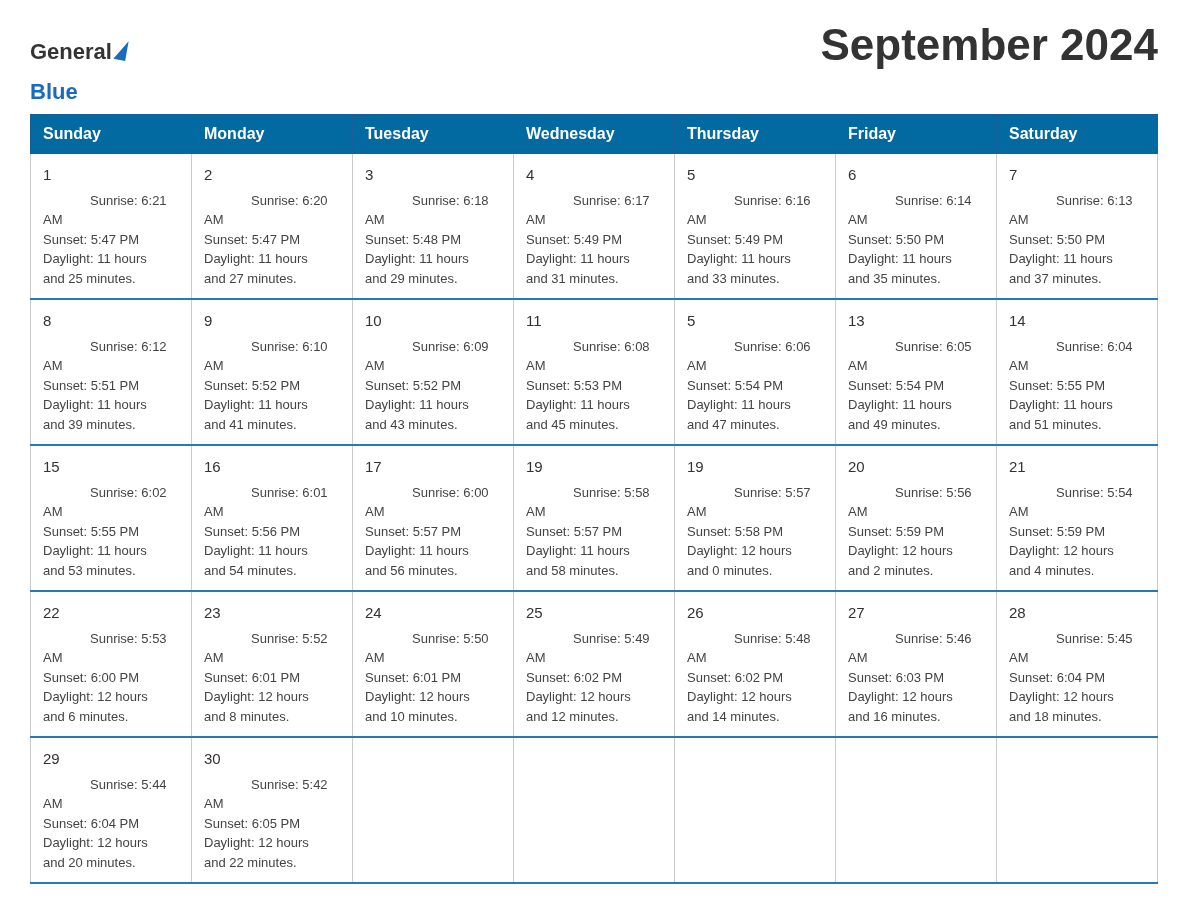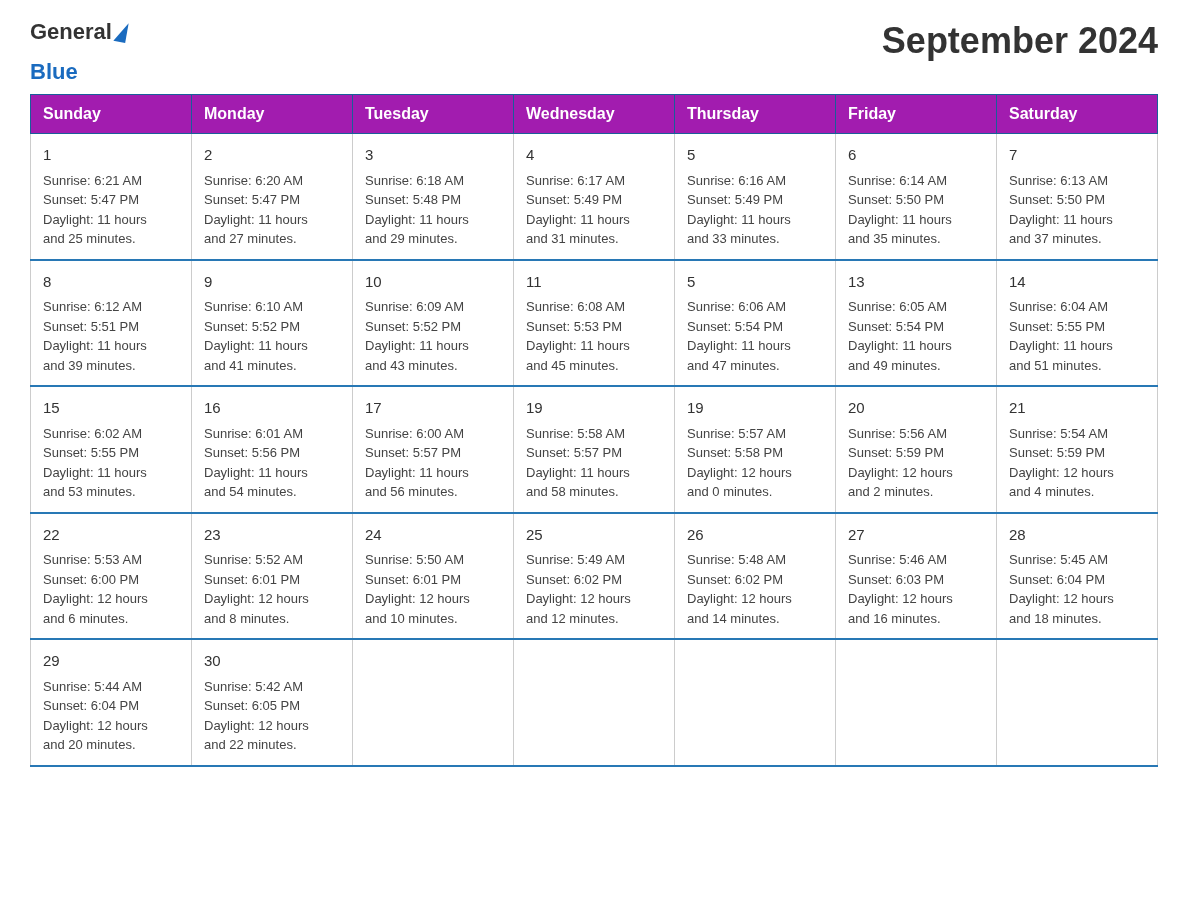--- a/index.html
+++ b/index.html
@@ -37,36 +37,36 @@
       border-right: 0px solid transparent;
       border-bottom: 20px solid #1a6bbf;
       display: inline-block;
       margin-left: 3px;
       transform: rotate(10deg);
     }
     .title-area {
       text-align: right;
     }
     .month-year {
-      font-size: 36px;
+      font-size: 44px;
       font-weight: bold;
       color: #333;
     }
     .location {
       font-size: 20px;
       color: #555;
       margin-top: 4px;
     }
     .calendar-table {
       width: 100%;
       border-collapse: collapse;
       margin-top: 10px;
     }
     .calendar-table thead th {
-      background-color: #a21caf;
+      background-color: #0369a1;
       color: #fff;
       padding: 10px 12px;
       text-align: left;
       font-size: 16px;
       border: 1px solid #1a5e99;
     }
     .calendar-table tbody td {
       vertical-align: top;
       padding: 10px 12px;
       border: 1px solid #ccc;
@@ -80,32 +80,33 @@
     }
     .day-number {
       font-size: 15px;
       font-weight: normal;
       margin-bottom: 4px;
       display: block;
     }
     .day-info {
       color: #444;
       font-size: 13px;
+      margin-left: 47px;
     }
     .empty-cell {
       background: #fff;
     }
   </style>
 </head>
 <body>
 
 <div class="header-section">
   <div class="logo-area">
     <div style="display:flex;flex-direction:column;line-height:1.1;">
-      <div style="display:flex;align-items:center;">
+      <div style="display:flex;margin-top:20px;">
         <span class="logo-text-general">General</span>
         <span class="logo-triangle"></span>
       </div>
       <span class="logo-text-blue">Blue</span>
     </div>
   </div>
   <div class="title-area">
     <div class="month-year">September 2024</div>
   </div>
 </div>

